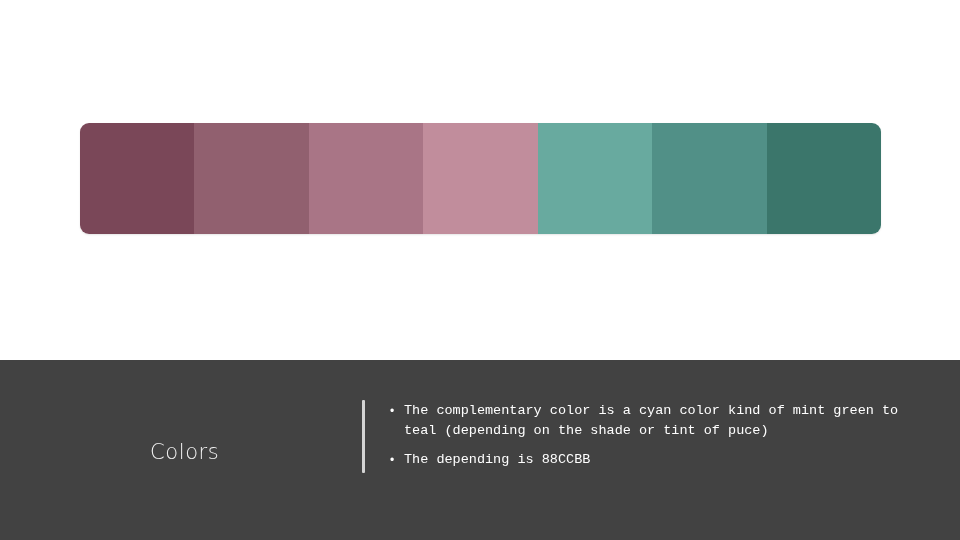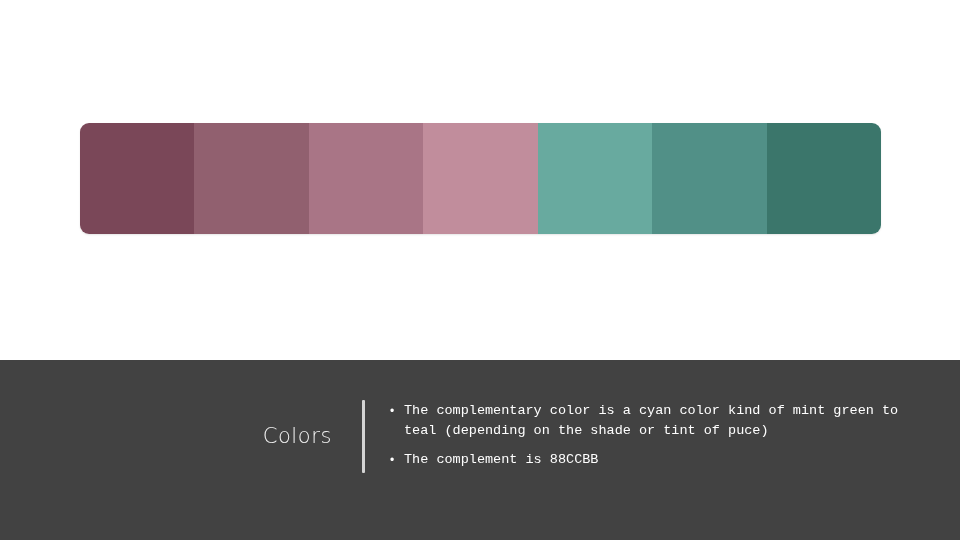--- a/index.html
+++ b/index.html
@@ -51,26 +51,26 @@
     position: absolute;
     left: 0;
     top: 0;
     width: 960px;
     height: 180px;
   }
 
   .title-block {
     position: absolute;
     left: 150px;
-    top: 36px;
+    top: 52px;
     width: 200px;
     height: 80px;
     display: flex;
     align-items: center;
-    justify-content: flex-end;
+    justify-content: flex-start;
     padding-right: 18px;
     box-sizing: border-box;
   }
   .title-text {
     color: #f2f2f2;
     font-size: 21px;
     font-weight: 300;
     font-family: "DejaVu Sans", sans-serif;
     letter-spacing: 0.6px;
     white-space: nowrap;
@@ -137,20 +137,20 @@
 
       <div class="divider" style="background-color: rgb(212, 212, 212);"></div>
 
       <div class="bullets">
         <div class="bullet">
           <span class="bullet-marker">•</span>
           <span class="bullet-text">The complementary color is a cyan color kind of mint green to teal (depending on the shade or tint of puce)</span>
         </div>
         <div class="bullet">
           <span class="bullet-marker">•</span>
-          <span class="bullet-text">The complement is 88CCBB</span>
+          <span class="bullet-text">The depending is 88CCBB</span>
         </div>
       </div>
 
     </div>
   </div>
 
 </div>
 
 </body></html>

